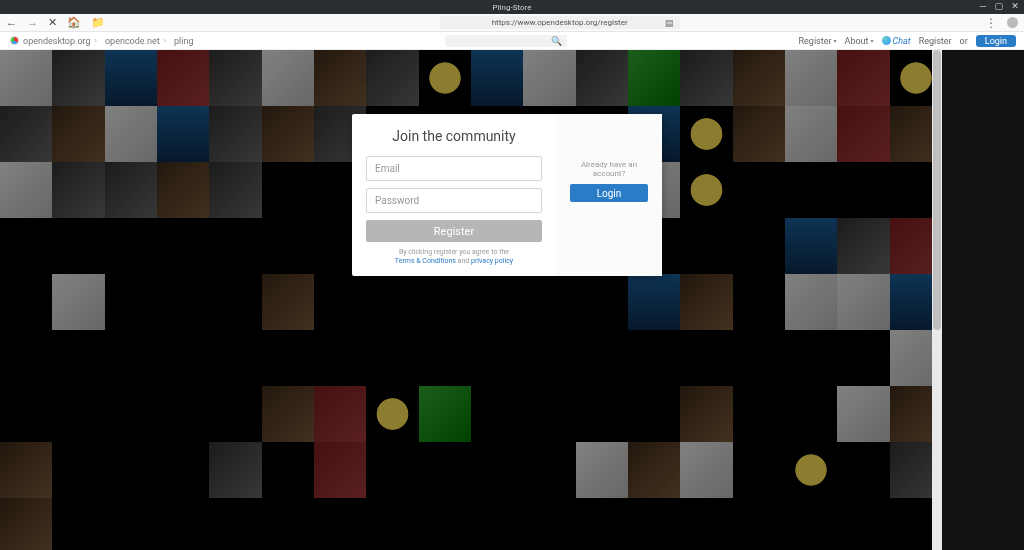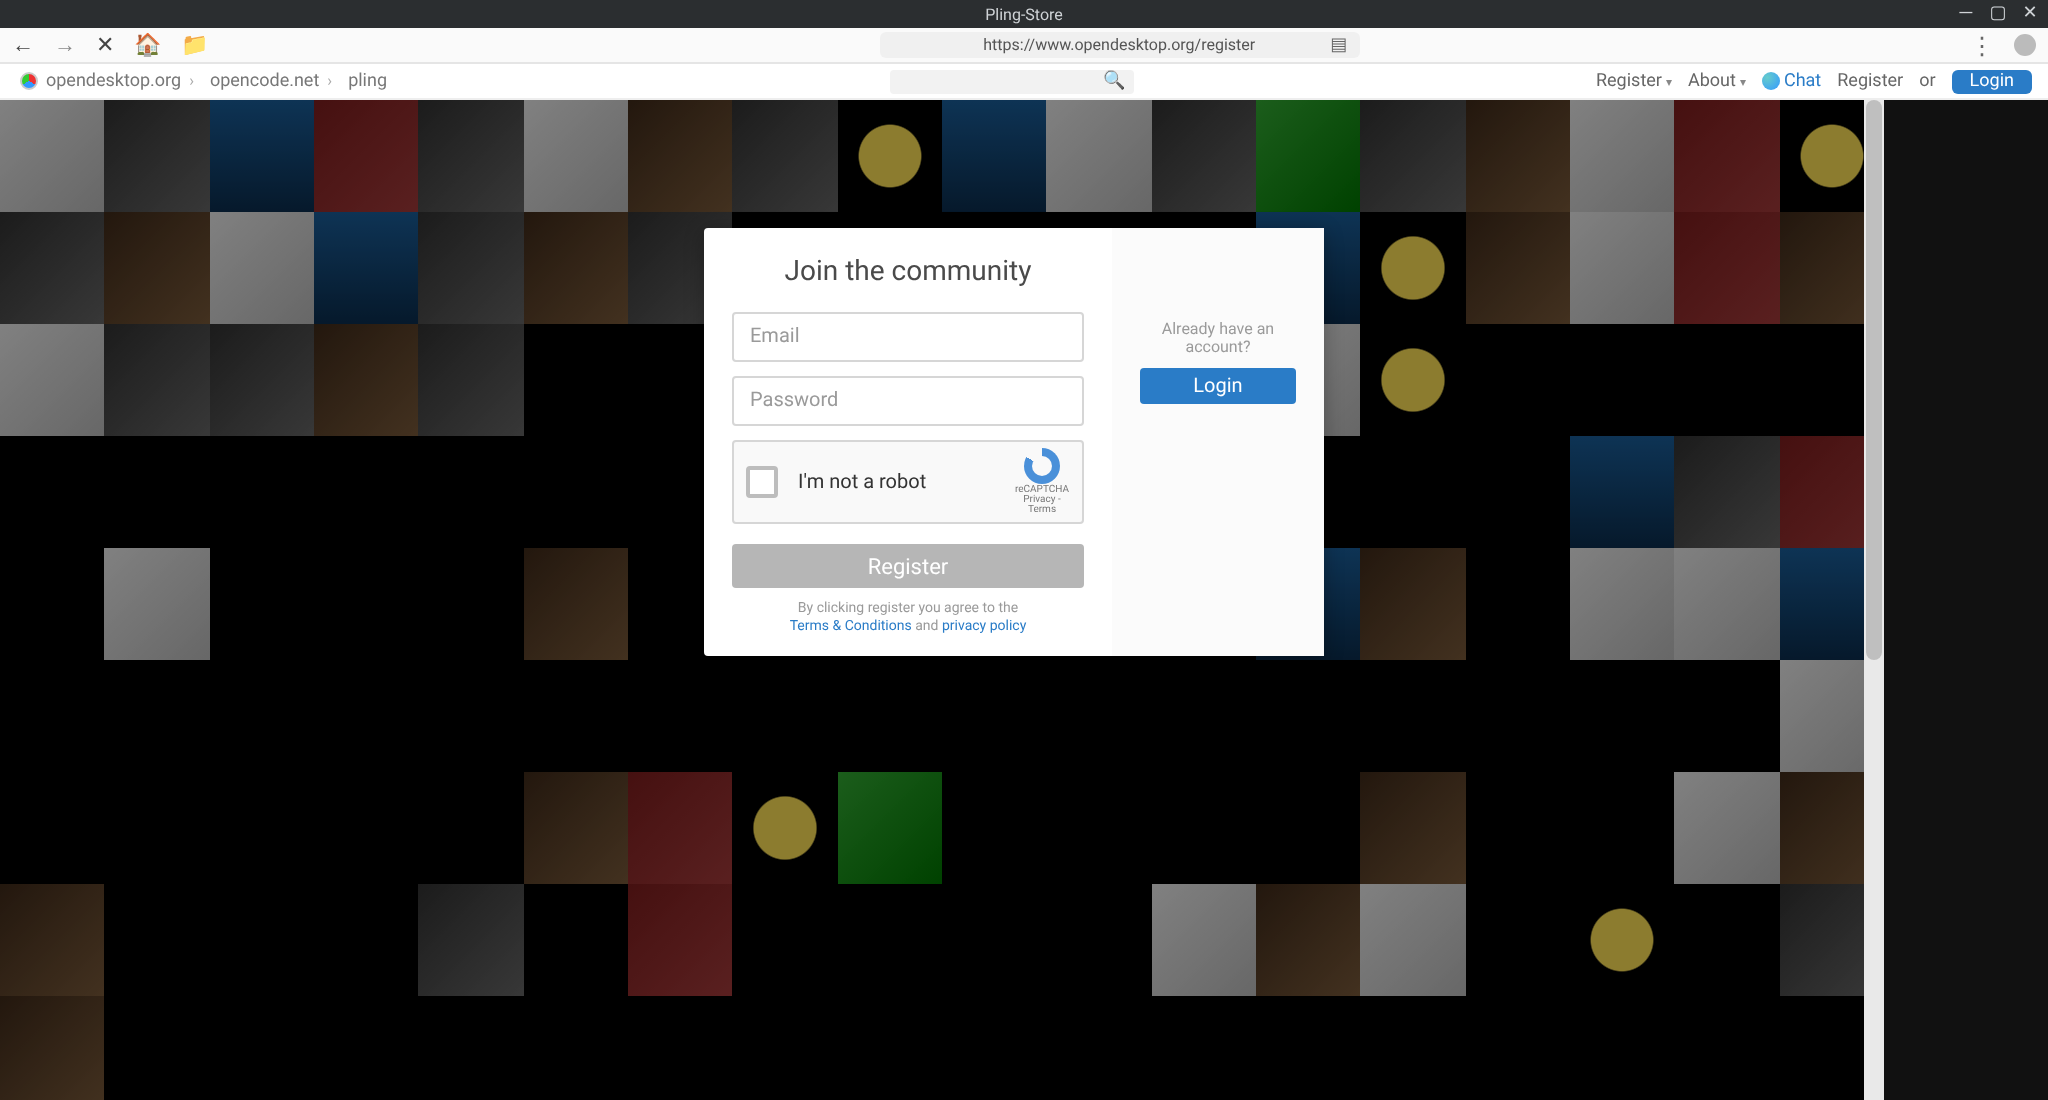--- a/index.html
+++ b/index.html
@@ -25,21 +25,21 @@
   .siteheader { height: 18px; background: #fff; border-bottom: 1px solid #eee; display: flex; align-items: center; font-size: 9px; color: #666; position: relative; }
   .siteheader .crumbs { display: flex; align-items: center; gap: 8px; padding-left: 10px; }
   .siteheader .crumb { color: #777; cursor: pointer; display: flex; align-items: center; gap: 4px; }
   .siteheader .crumb .chev { color: #aaa; font-size: 8px; }
   .siteheader .logo { width: 9px; height: 9px; border-radius: 50%; background: conic-gradient(#e33 0 120deg, #39f 120deg 240deg, #3c3 240deg 360deg); border: 1px solid #ccc; display: inline-block; }
   .siteheader .search { position: absolute; left: 445px; width: 122px; height: 12px; background: #f2f2f2; border-radius: 2px; display: flex; align-items: center; justify-content: flex-end; padding-right: 4px; }
   .siteheader .search .glass { font-size: 9px; color: #888; }
   .siteheader .rightnav { position: absolute; right: 8px; display: flex; align-items: center; gap: 8px; }
   .siteheader .rightnav .drop { display: flex; align-items: center; gap: 2px; cursor: pointer; }
   .siteheader .rightnav .caret { font-size: 6px; color: #888; }
-  .siteheader .rightnav .chat { color: #2a7cc7; display: flex; align-items: center; gap: 2px; }
+  .siteheader .rightnav .chat { color: #2a7cc7; display: flex; align-items: center; gap: 2px; font-style: italic; }
   .siteheader .rightnav .chat .bubble { width: 9px; height: 9px; border-radius: 50%; background: radial-gradient(circle at 30% 30%, #6cc 0%, #39f 100%); display: inline-block; }
   .siteheader .rightnav .loginbtn { background: #2a7cc7; color: #fff; padding: 1px 9px; border-radius: 3px; cursor: pointer; }
 
   
   .bgwrap { position: relative; width: 942px; height: 500px; background: #000; overflow: hidden; }
   .avatar-grid { position: absolute; inset: 0; display: grid; grid-template-columns: repeat(18, 1fr); grid-auto-rows: 56px; opacity: 0.55; }
   .avatar-grid .cell { background: #111; }
   .avatar-grid .cell.a { background: linear-gradient(135deg, #333, #666); }
   .avatar-grid .cell.b { background: linear-gradient(135deg, #402b1a, #7a5a3a); }
   .avatar-grid .cell.c { background: radial-gradient(circle, #ffe257 40%, #000 42%); }
@@ -318,29 +318,20 @@
 
   <div class="scrollmock">
     <div class="thumb"></div>
   </div>
 
   <div class="modal">
     <div class="left">
       <h2>Join the community</h2>
       <input type="email" placeholder="Email" style="">
       <input type="password" placeholder="Password" style="">
-      <div class="captcha">
-        <div class="box"></div>
-        <div class="lbl">I'm not a robot</div>
-        <div class="badge">
-          <div class="reswirl"></div>
-          <div>reCAPTCHA</div>
-          <div>Privacy - Terms</div>
-        </div>
-      </div>
       <button class="regbtn">Register</button>
       <div class="agree">
         <span>By clicking register you agree to the</span><br>
         <a href="#">Terms &amp; Conditions</a>
         <span>and</span>
         <a href="#">privacy policy</a>
       </div>
     </div>
     <div class="right">
       <div class="q">Already have an account?</div>

